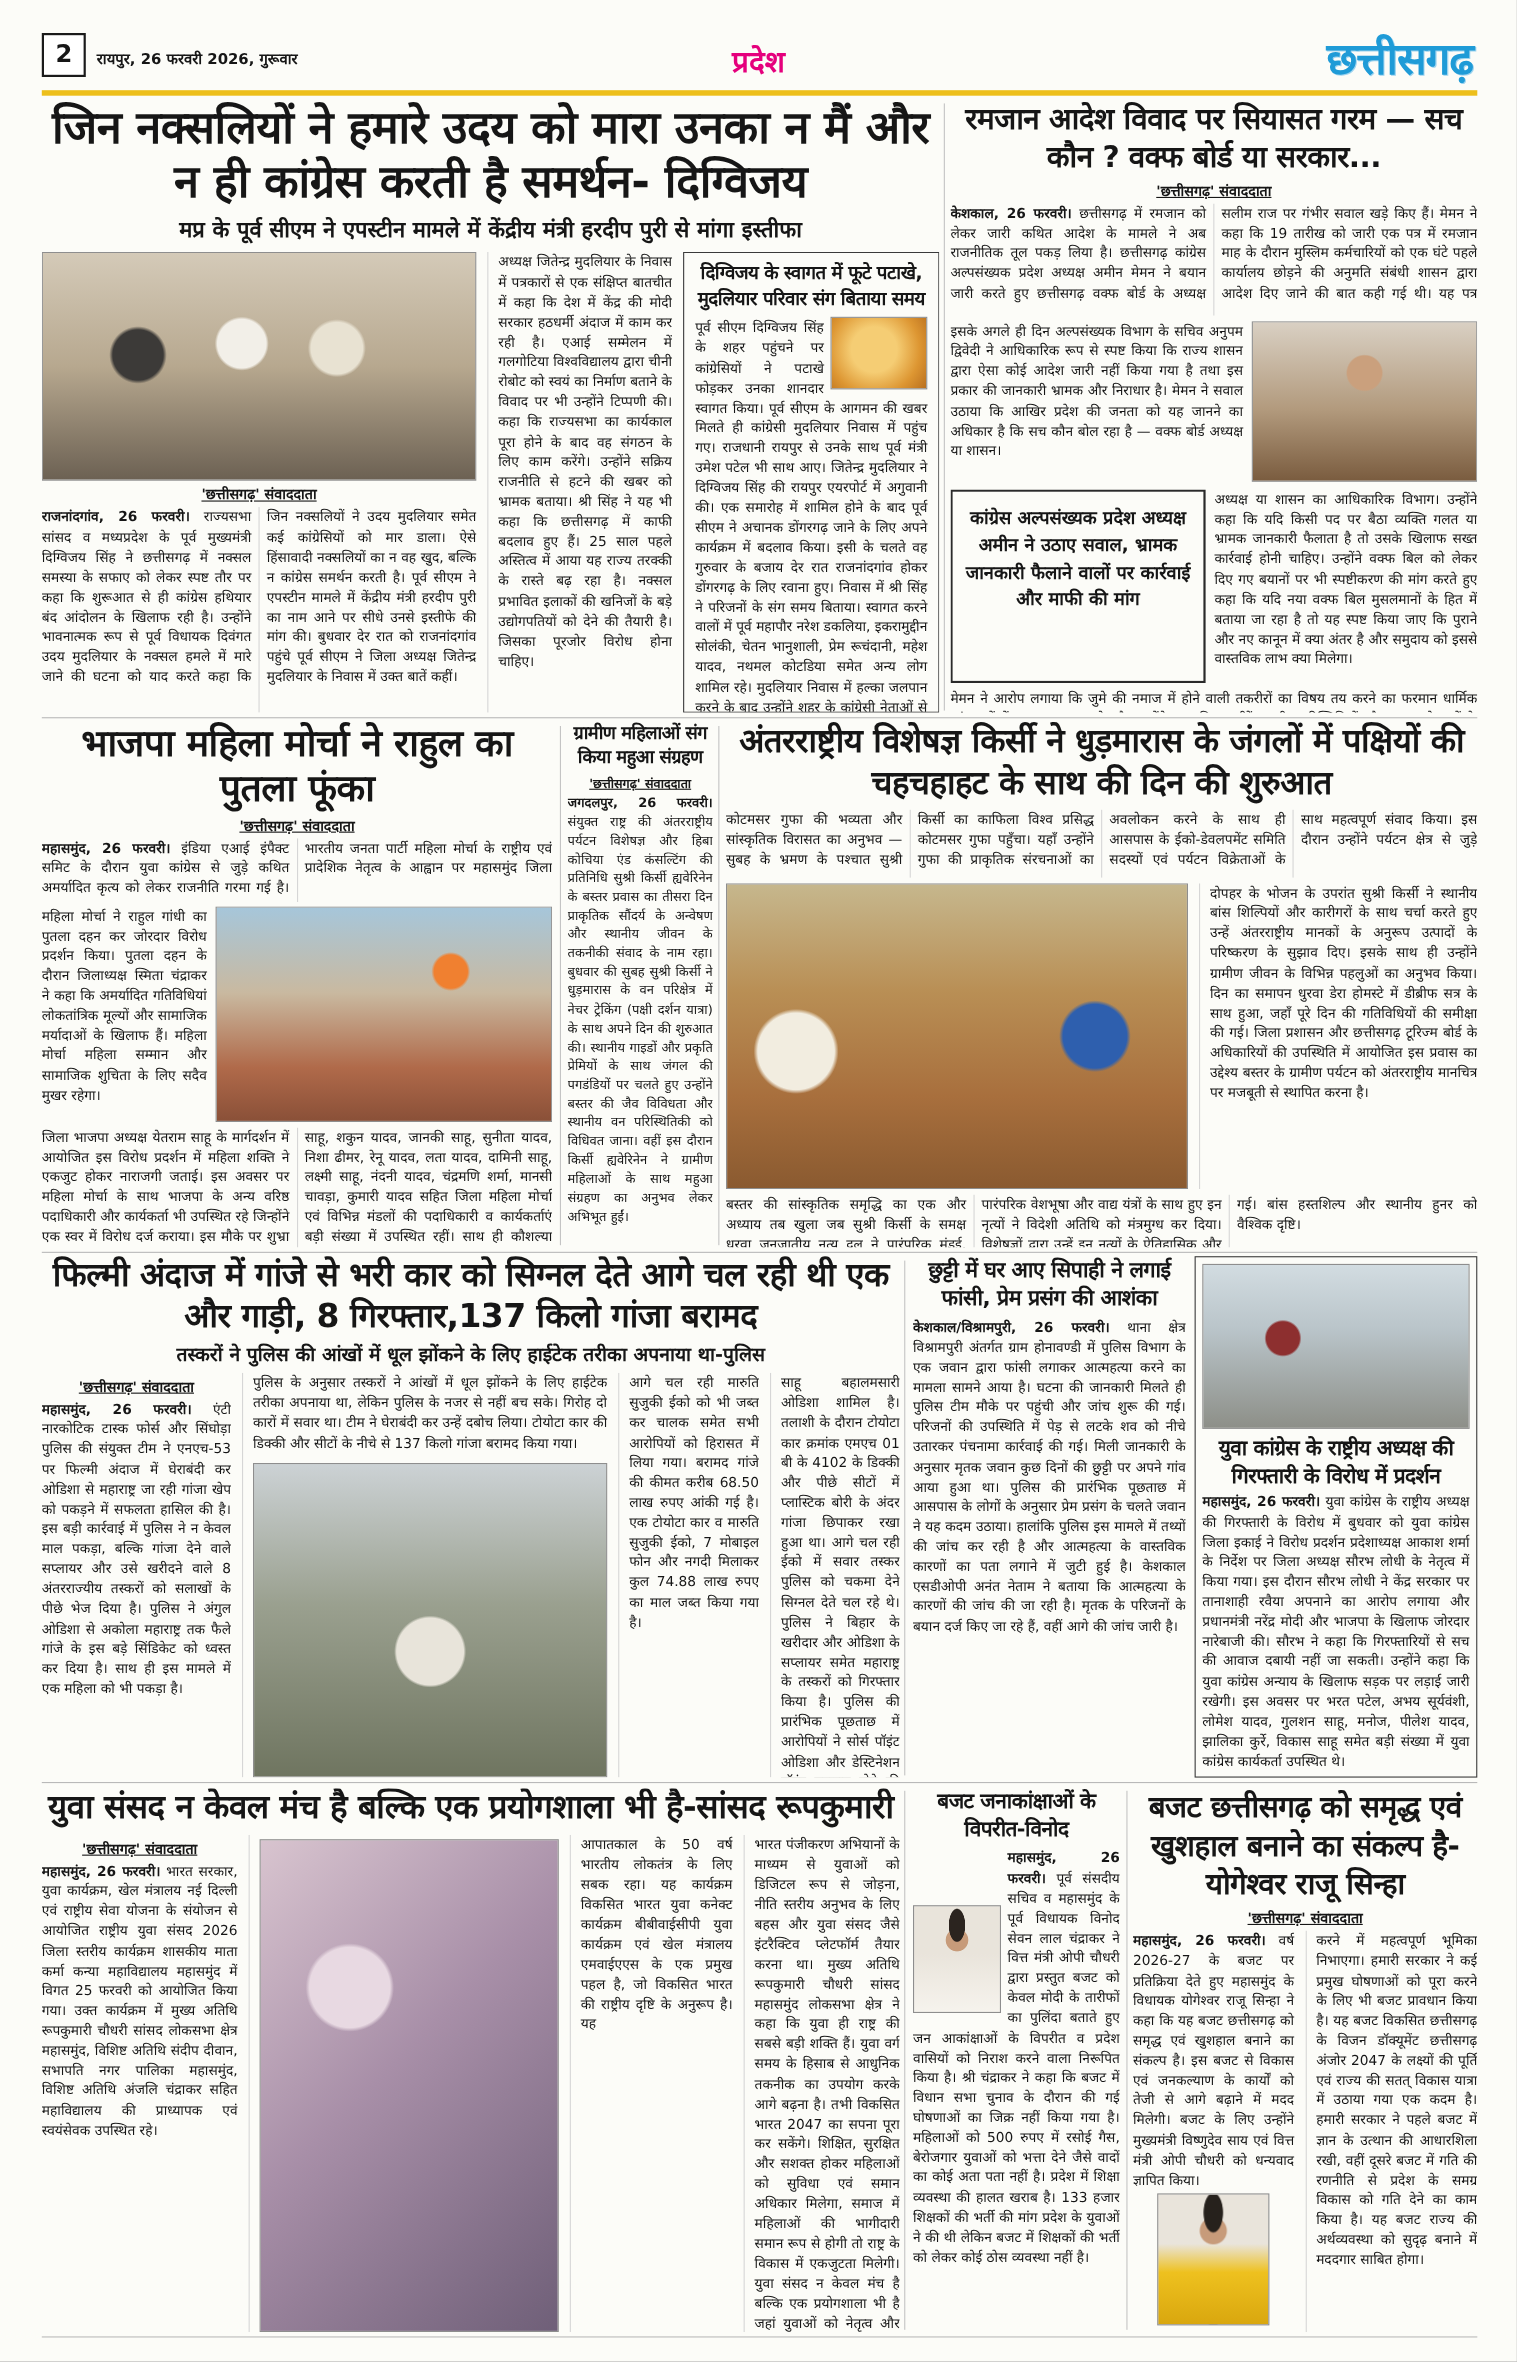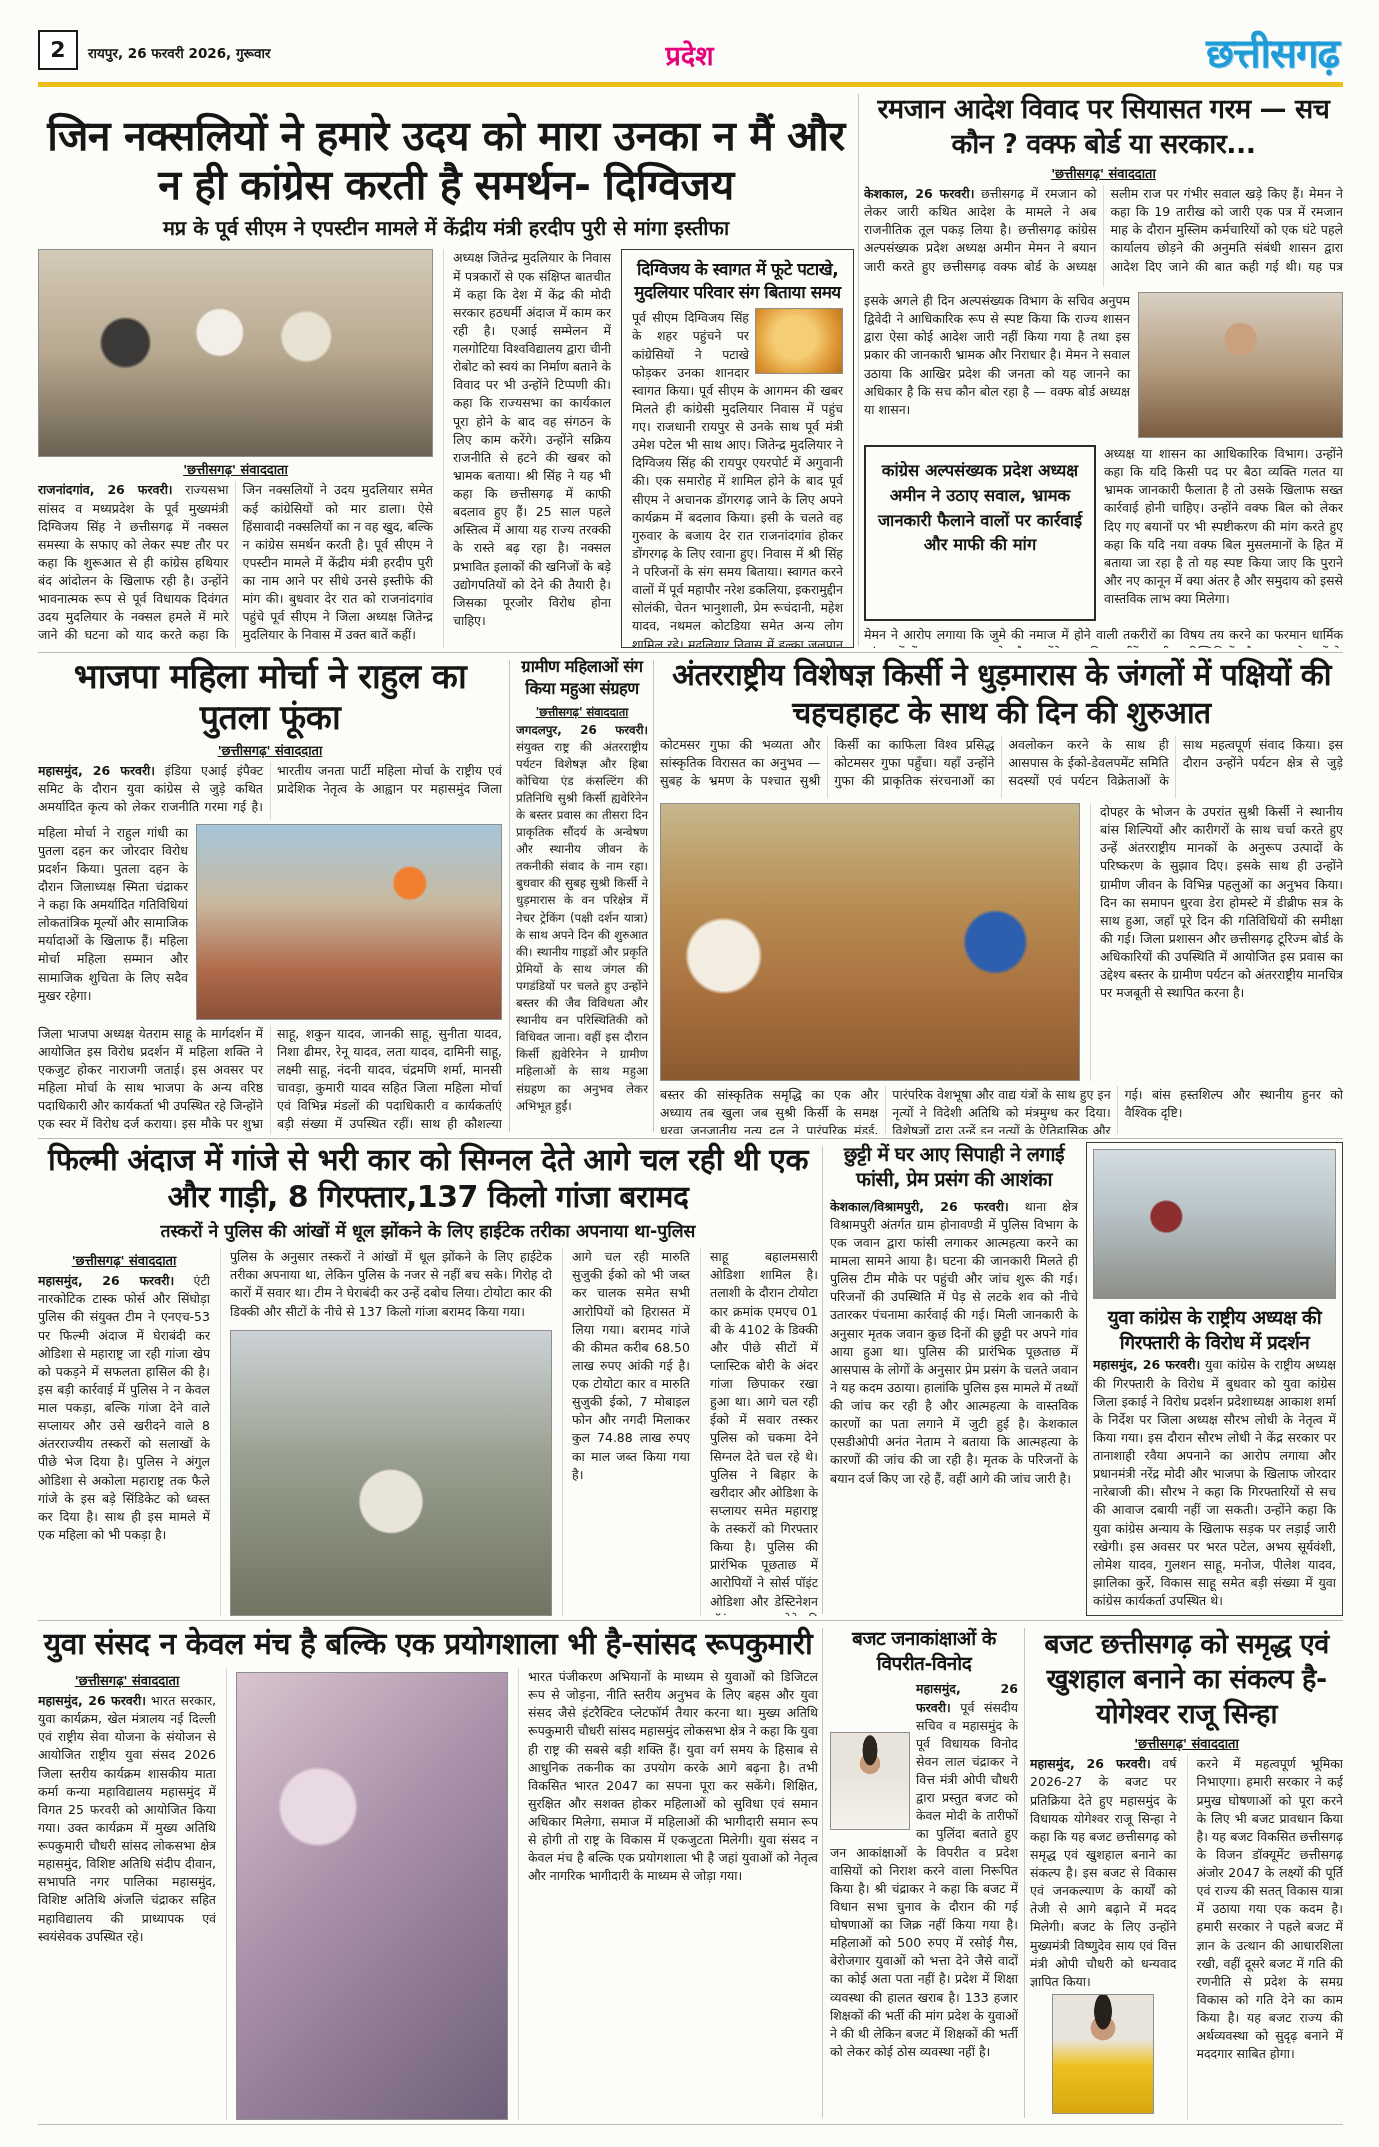--- a/index.html
+++ b/index.html
@@ -83,21 +83,21 @@
   <div class="abs hline" style="left:38px;top:1620px;width:1305px;"></div>
   <div class="abs hline" style="left:38px;top:2124px;width:1305px;"></div>
   <div class="abs vline" style="left:858px;top:94px;height:552px;"></div>
   <div class="abs vline" style="left:509px;top:660px;height:472px;"></div>
   <div class="abs vline" style="left:653px;top:660px;height:472px;"></div>
   <div class="abs vline" style="left:822px;top:1146px;height:468px;"></div>
   <div class="abs vline" style="left:822px;top:1628px;height:490px;"></div>
   <div class="abs vline" style="left:1024px;top:1628px;height:490px;"></div>
 
   <div class="sec" style="left:38px;top:92px;width:816px;height:556px;">
-    <div class="headline" style="font-size:41px;margin-top:20px;">जिन नक्सलियों ने हमारे उदय को मारा उनका न मैं और न ही कांग्रेस करती है समर्थन- दिग्विजय</div>
+    <div class="headline" style="font-size:41px;">जिन नक्सलियों ने हमारे उदय को मारा उनका न मैं और न ही कांग्रेस करती है समर्थन- दिग्विजय</div>
     <div class="subhead" style="font-size:20px;margin-top:4px;">मप्र के पूर्व सीएम ने एपस्टीन मामले में केंद्रीय मंत्री हरदीप पुरी से मांगा इस्तीफा</div>
     <div class="row" style="gap:10px;margin-top:8px;flex:1;overflow:hidden;">
       <div style="width:395px;display:flex;flex-direction:column;">
         <div class="photo ph-delegation" style="height:208px;"></div>
         <div class="byline">'छत्तीसगढ़' संवाददाता</div>
         <div class="bodytxt cols2" style="flex:1;overflow:hidden;">
           <p style="margin:0;"><b class="dl">राजनांदगांव, 26 फरवरी।</b> <span>राज्यसभा सांसद व मध्यप्रदेश के पूर्व मुख्यमंत्री दिग्विजय सिंह ने छत्तीसगढ़ में नक्सल समस्या के सफाए को लेकर स्पष्ट तौर पर कहा कि शुरूआत से ही कांग्रेस हथियार बंद आंदोलन के खिलाफ रही है। उन्होंने भावनात्मक रूप से पूर्व विधायक दिवंगत उदय मुदलियार के नक्सल हमले में मारे जाने की घटना को याद करते कहा कि जिन नक्सलियों ने उदय मुदलियार समेत कई कांग्रेसियों को मार डाला। ऐसे हिंसावादी नक्सलियों का न वह खुद, बल्कि न कांग्रेस समर्थन करती है। पूर्व सीएम ने एपस्टीन मामले में केंद्रीय मंत्री हरदीप पुरी का नाम आने पर सीधे उनसे इस्तीफे की मांग की। बुधवार देर रात को राजनांदगांव पहुंचे पूर्व सीएम ने जिला अध्यक्ष जितेन्द्र मुदलियार के निवास में उक्त बातें कहीं।</span></p>
         </div>
       </div>
       <div class="bodytxt vr" style="width:158px;overflow:hidden;">
@@ -198,20 +198,21 @@
     <div class="row" style="gap:10px;margin-top:6px;flex:1;overflow:hidden;">
       <div style="width:178px;display:flex;flex-direction:column;">
         <div class="byline">'छत्तीसगढ़' संवाददाता</div>
         <div class="bodytxt" style="flex:1;overflow:hidden;">
           <p style="margin:0;"><b class="dl">महासमुंद, 26 फरवरी।</b> <span>भारत सरकार, युवा कार्यक्रम, खेल मंत्रालय नई दिल्ली एवं राष्ट्रीय सेवा योजना के संयोजन से आयोजित राष्ट्रीय युवा संसद 2026 जिला स्तरीय कार्यक्रम शासकीय माता कर्मा कन्या महाविद्यालय महासमुंद में विगत 25 फरवरी को आयोजित किया गया। उक्त कार्यक्रम में मुख्य अतिथि रूपकुमारी चौधरी सांसद लोकसभा क्षेत्र महासमुंद, विशिष्ट अतिथि संदीप दीवान, सभापति नगर पालिका महासमुंद, विशिष्ट अतिथि अंजलि चंद्राकर सहित महाविद्यालय की प्राध्यापक एवं स्वयंसेवक उपस्थित रहे।</span></p>
         </div>
       </div>
       <div class="vr" style="width:272px;display:flex;flex-direction:column;">
         <div class="photo ph-stage" style="flex:1;margin-top:4px;"></div>
       </div>
+      <div class="bodytxt vr" style="width:138px;overflow:hidden;">आपातकाल के 50 वर्ष भारतीय लोकतंत्र के लिए सबक रहा। यह कार्यक्रम विकसित भारत युवा कनेक्ट कार्यक्रम बीबीवाईसीपी युवा कार्यक्रम एवं खेल मंत्रालय एमवाईएएस के एक प्रमुख पहल है, जो विकसित भारत की राष्ट्रीय दृष्टि के अनुरूप है। यह</div>
       <div class="bodytxt vr" style="flex:1;overflow:hidden;">भारत पंजीकरण अभियानों के माध्यम से युवाओं को डिजिटल रूप से जोड़ना, नीति स्तरीय अनुभव के लिए बहस और युवा संसद जैसे इंटरैक्टिव प्लेटफॉर्म तैयार करना था। मुख्य अतिथि रूपकुमारी चौधरी सांसद महासमुंद लोकसभा क्षेत्र ने कहा कि युवा ही राष्ट्र की सबसे बड़ी शक्ति हैं। युवा वर्ग समय के हिसाब से आधुनिक तकनीक का उपयोग करके आगे बढ़ना है। तभी विकसित भारत 2047 का सपना पूरा कर सकेंगे। शिक्षित, सुरक्षित और सशक्त होकर महिलाओं को सुविधा एवं समान अधिकार मिलेगा, समाज में महिलाओं की भागीदारी समान रूप से होगी तो राष्ट्र के विकास में एकजुटता मिलेगी। युवा संसद न केवल मंच है बल्कि एक प्रयोगशाला भी है जहां युवाओं को नेतृत्व और नागरिक भागीदारी के माध्यम से जोड़ा गया।</div>
     </div>
   </div>
 
   <div class="sec" style="left:830px;top:1626px;width:188px;height:494px;">
     <div class="headline" style="font-size:19px;line-height:1.3;">बजट जनाकांक्षाओं के विपरीत-विनोद</div>
     <div class="bodytxt" style="margin-top:5px;flex:1;overflow:hidden;">
       <div class="photo ph-vinod" style="float:left;width:80px;height:98px;margin:52px 6px 4px 0;"></div>
       <p style="margin:0;"><b class="dl">महासमुंद, 26 फरवरी।</b> <span>पूर्व संसदीय सचिव व महासमुंद के पूर्व विधायक विनोद सेवन लाल चंद्राकर ने वित्त मंत्री ओपी चौधरी द्वारा प्रस्तुत बजट को केवल मोदी के तारीफों का पुलिंदा बताते हुए जन आकांक्षाओं के विपरीत व प्रदेश वासियों को निराश करने वाला निरूपित किया है। श्री चंद्राकर ने कहा कि बजट में विधान सभा चुनाव के दौरान की गई घोषणाओं का जिक्र नहीं किया गया है। महिलाओं को 500 रुपए में रसोई गैस, बेरोजगार युवाओं को भत्ता देने जैसे वादों का कोई अता पता नहीं है। प्रदेश में शिक्षा व्यवस्था की हालत खराब है। 133 हजार शिक्षकों की भर्ती की मांग प्रदेश के युवाओं ने की थी लेकिन बजट में शिक्षकों की भर्ती को लेकर कोई ठोस व्यवस्था नहीं है।</span></p>
     </div>

